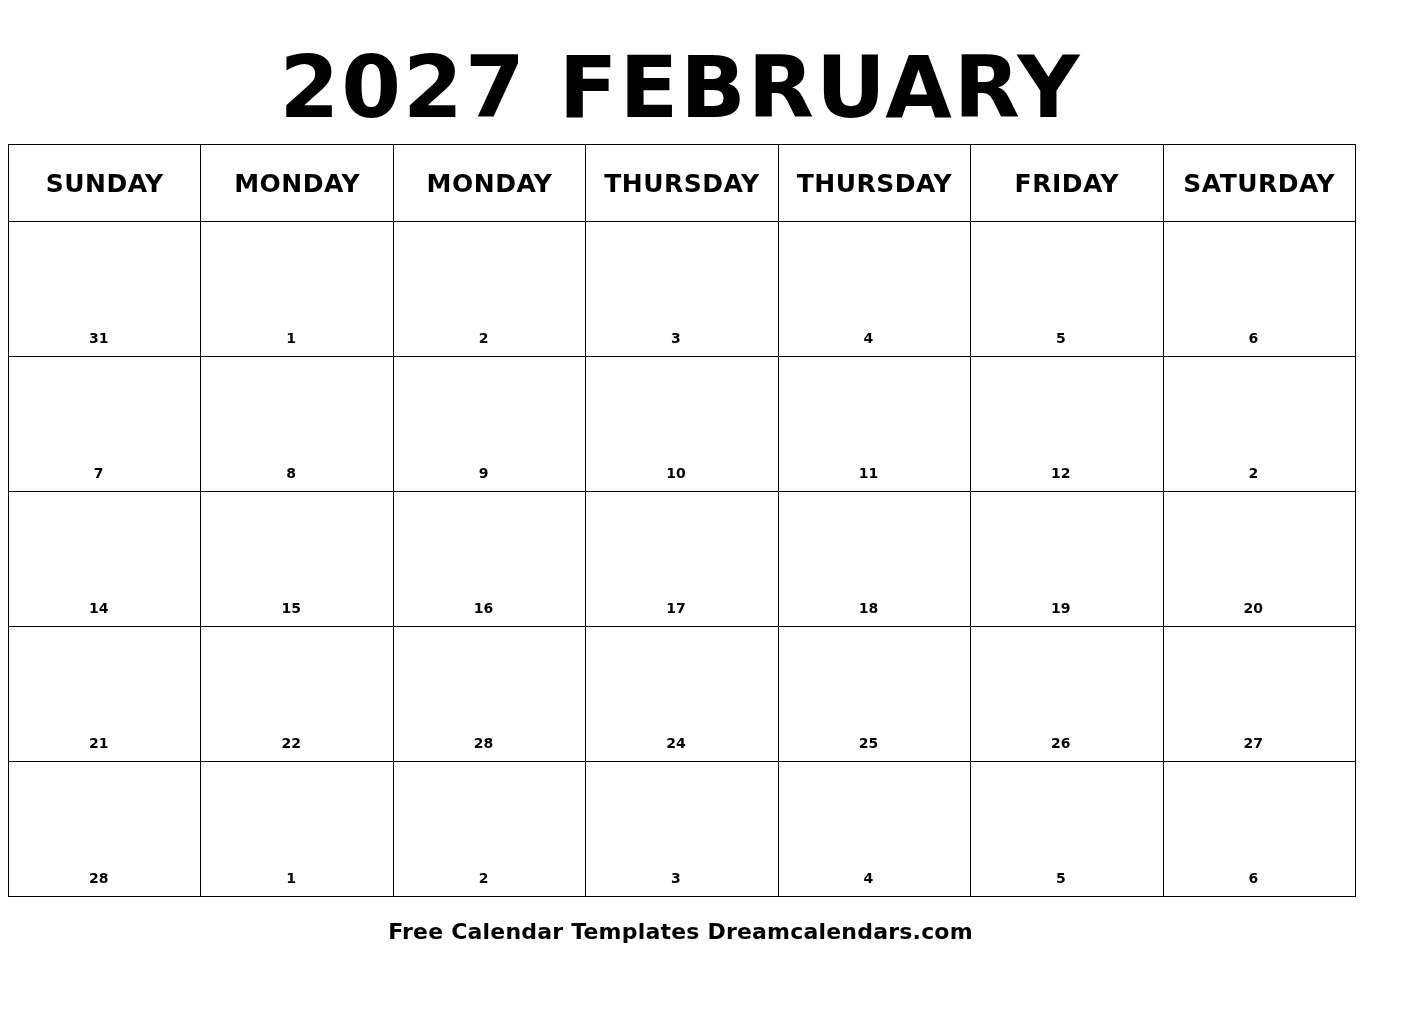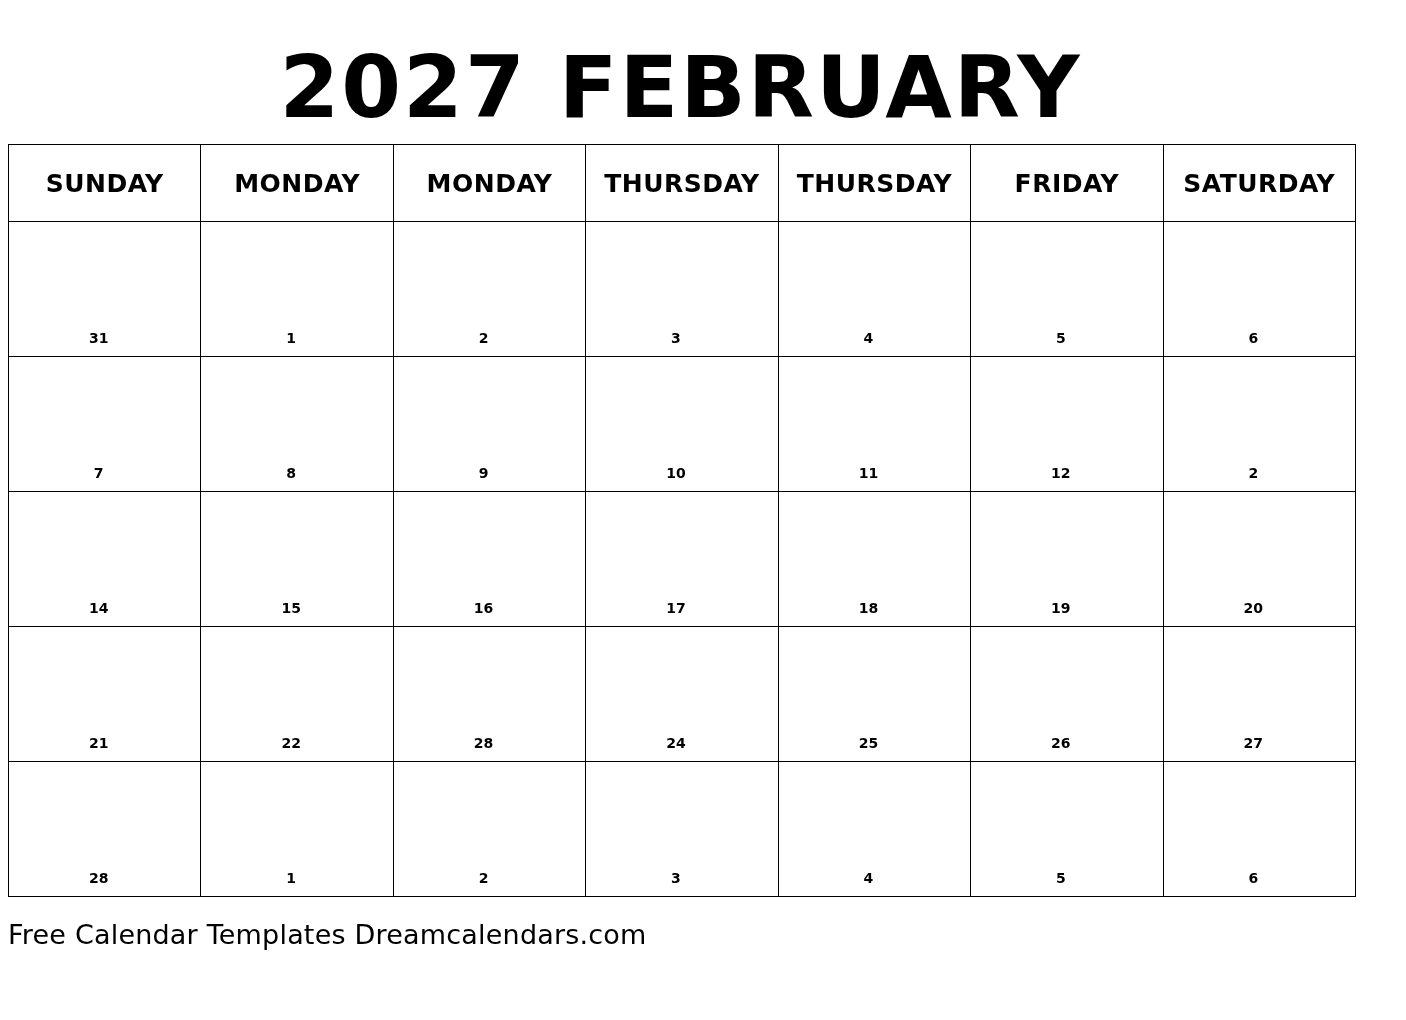--- a/index.html
+++ b/index.html
@@ -60,23 +60,24 @@
   }
   .daynum {
     display: block;
     text-align: center;
     font-family: "DejaVu Sans", sans-serif;
     font-weight: bold;
     font-size: 14px;
     padding: 0 12px 10px 0;
   }
   .footer {
-    font-family: "DejaVu Sans", sans-serif;
-    font-weight: normal;
-    font-size: 27px;
+    text-align: center;
+    font-family: "DejaVu Sans", sans-serif;
+    font-weight: bold;
+    font-size: 22px;
     padding-top: 22px;
     letter-spacing: 0.2px;
   }
 </style>
 </head>
 <body>
 
 <div class="page">
 
   <div class="title">2027 FEBRUARY</div>

